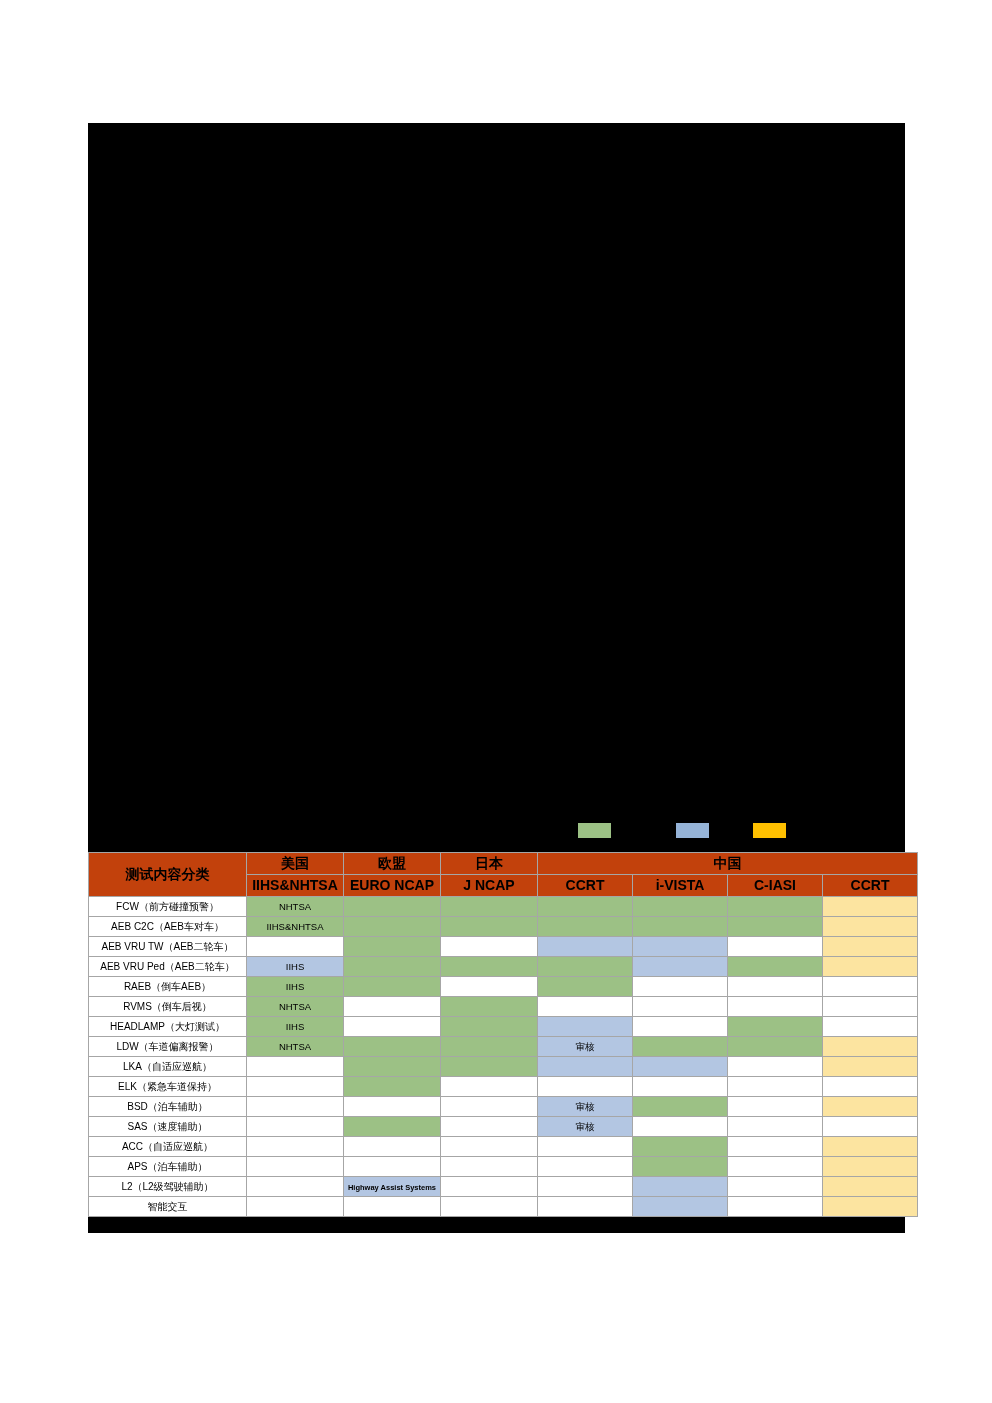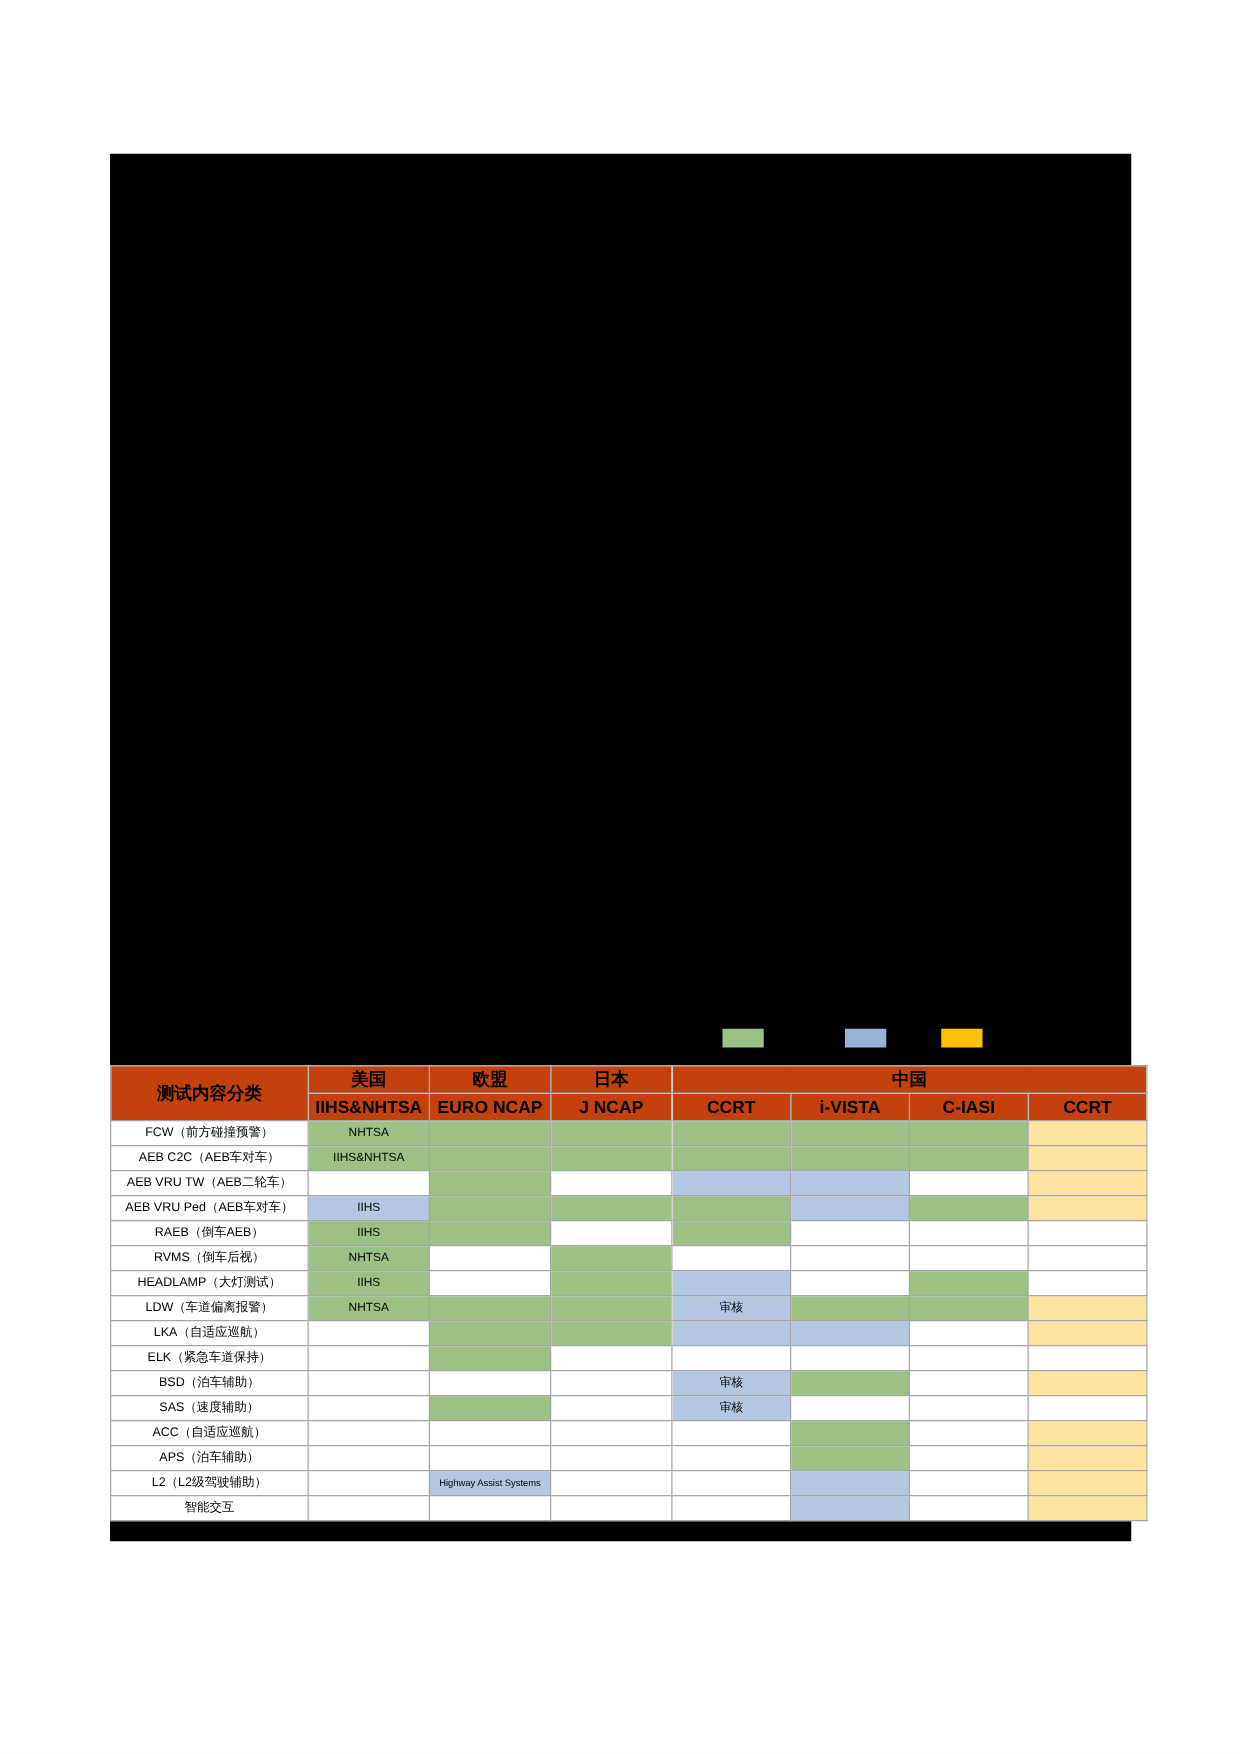--- a/index.html
+++ b/index.html
@@ -97,21 +97,21 @@
     font-weight: bold;
   }
 
   
   .c-green { background: #9CC185; margin-top: 32px; }
   .c-blue  { background: #B3C6E2; }
   .c-gold  { background: #FCE4A0; }
   .c-white { background: #ffffff; }
 
   .cell-text { font-size: 9.5px; }
-  .cell-text.tiny { font-size: 7.5px; letter-spacing: 0; }
+  .cell-text.tiny { font-size: 7.5px; letter-spacing: 0; font-weight: bold; }
 
   
   col.c-label { width: 158px; }
   col.c-std   { width: 97px; }
   col.c-std2  { width: 95px; }
 </style>
 </head>
 <body>
 
 <div id="page">
@@ -179,21 +179,21 @@
             <td class="rowlabel">AEB VRU TW（AEB二轮车）</td>
             <td class="c-white"></td>
             <td class="c-green"></td>
             <td class="c-white"></td>
             <td class="c-blue"></td>
             <td class="c-blue"></td>
             <td class="c-white"></td>
             <td class="c-gold"></td>
           </tr>
           <tr>
-            <td class="rowlabel">AEB VRU  Ped（AEB车对车）</td>
+            <td class="rowlabel">AEB VRU  Ped（AEB二轮车）</td>
             <td class="c-blue"><span class="cell-text">IIHS</span></td>
             <td class="c-green"></td>
             <td class="c-green"></td>
             <td class="c-green"></td>
             <td class="c-blue"></td>
             <td class="c-green"></td>
             <td class="c-gold"></td>
           </tr>
           <tr>
             <td class="rowlabel">RAEB（倒车AEB）</td>

